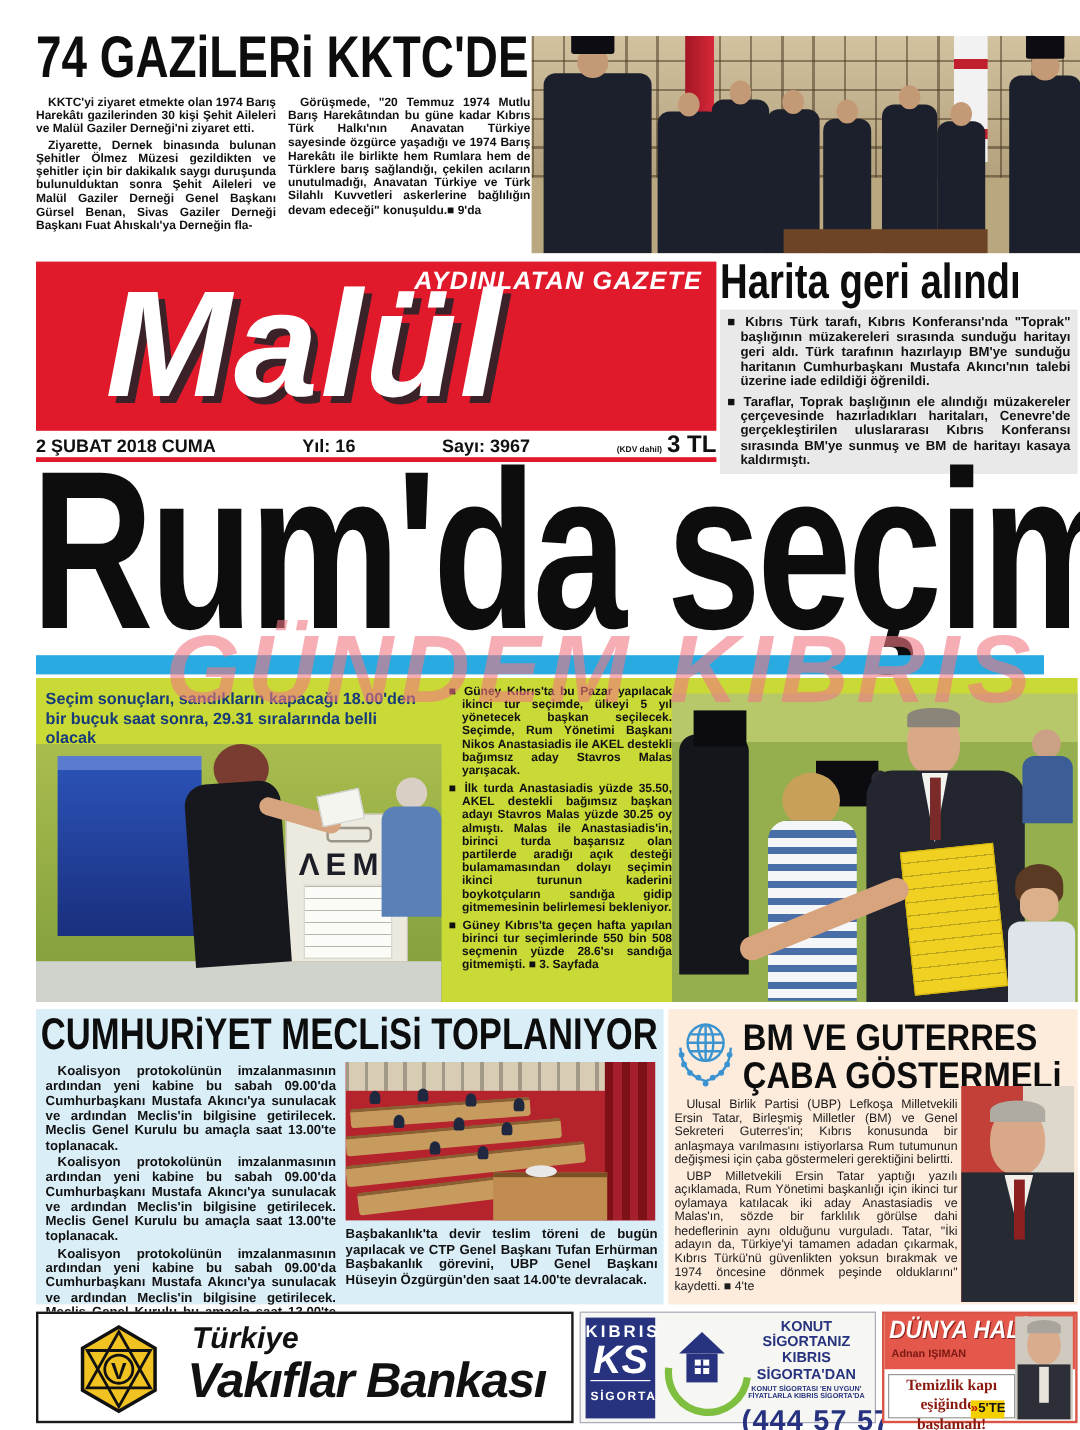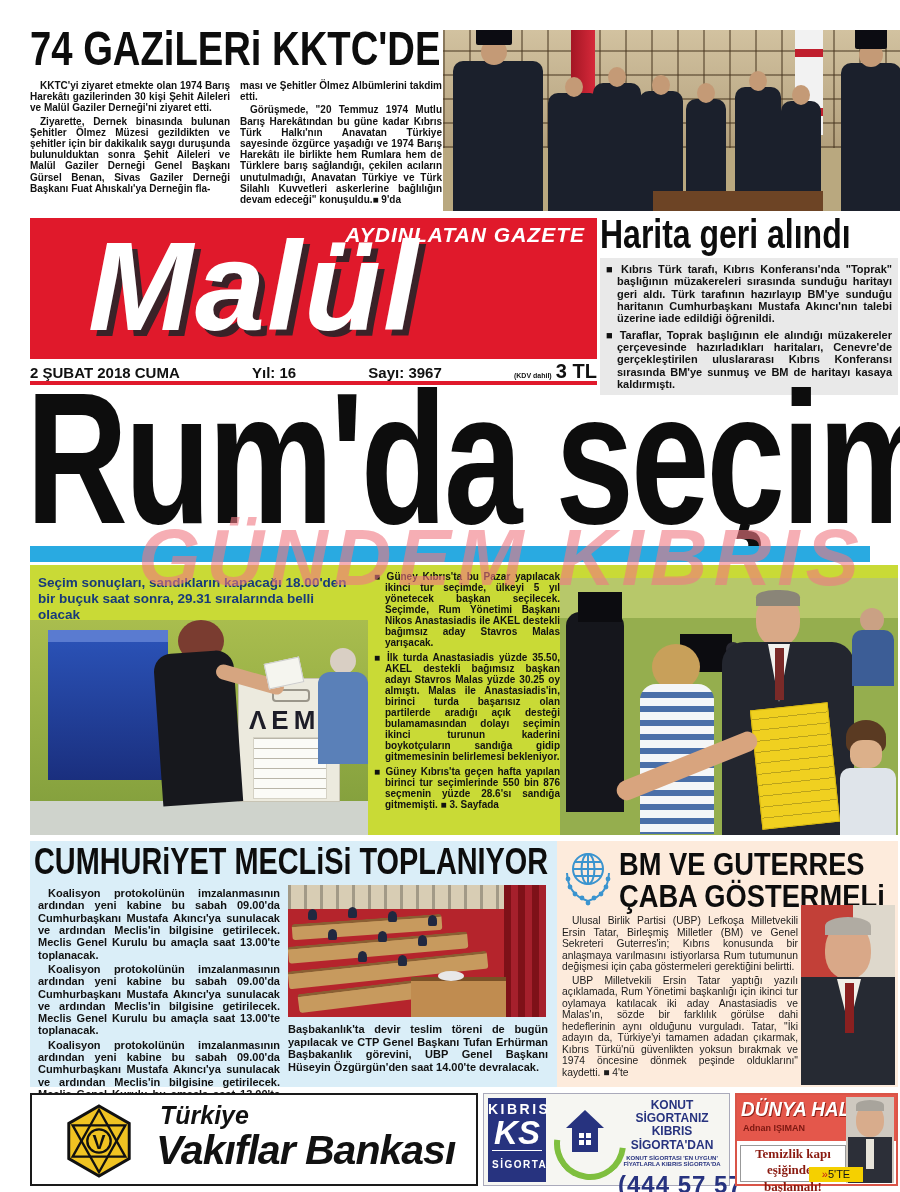--- a/index.html
+++ b/index.html
@@ -23,21 +23,20 @@
 <div class="page">
 
   <div class="abs" style="left:30px;top:24px;width:420px;">
     <span class="cond" style="font-size:49px;transform:scaleX(0.78);">74 GAZiLERi KKTC'DE</span>
   </div>
   <div class="abs bodytxt" style="left:30px;top:80px;width:200px;font-size:10px;line-height:1.12;">
     <p>KKTC'yi ziyaret etmekte olan 1974 Barış Harekâtı gazilerinden 30 kişi Şehit Aileleri ve Malül Gaziler Derneği'ni ziyaret etti.</p>
     <p>Ziyarette, Dernek binasında bulunan Şehitler Ölmez Müzesi gezildikten ve şehitler için bir dakikalık saygı duruşunda bulunulduktan sonra Şehit Aileleri ve Malül Gaziler Derneği Genel Başkanı Gürsel Benan, Sivas Gaziler Derneği Başkanı Fuat Ahıskalı'ya Derneğin fla-</p>
   </div>
   <div class="abs bodytxt" style="left:240px;top:80px;width:202px;font-size:10px;line-height:1.12;">
-    <p style="text-indent:0;">ması ve Şehitler Ölmez Albümlerini takdim etti.</p>
     <p>Görüşmede, "20 Temmuz 1974 Mutlu Barış Harekâtından bu güne kadar Kıbrıs Türk Halkı'nın Anavatan Türkiye sayesinde özgürce yaşadığı ve 1974 Barış Harekâtı ile birlikte hem Rumlara hem de Türklere barış sağlandığı, çekilen acıların unutulmadığı, Anavatan Türkiye ve Türk Silahlı Kuvvetleri askerlerine bağlılığın devam edeceği" konuşuldu.■ 9'da</p>
   </div>
 
   <div class="ph" style="left:443px;top:30px;width:457px;height:181px;background:#b9a87f;">
     <div class="abs" style="left:0;top:0;width:457px;height:118px;background:
       repeating-linear-gradient(90deg, rgba(70,52,30,.5) 0 2px, transparent 2px 26px),
       repeating-linear-gradient(0deg, rgba(70,52,30,.5) 0 2px, transparent 2px 24px),
       linear-gradient(#d2c2a0,#b3a07c);"></div>
     <div class="abs" style="left:128px;top:0;width:24px;height:118px;background:linear-gradient(90deg,#a31624,#d6293a);"></div>
     <div class="abs" style="left:352px;top:0;width:28px;height:105px;background:linear-gradient(180deg,#f2f2f2 0 18%,#c01f2e 18% 26%,#f2f2f2 26% 74%,#c01f2e 74% 82%,#f2f2f2 82%);"></div>
@@ -107,21 +106,21 @@
       <div class="abs" style="left:128px;top:32px;width:80px;height:152px;background:#17181d;border-radius:18px 18px 0 0;transform:rotate(-4deg);"></div>
       <div class="abs" style="left:185px;top:52px;width:70px;height:15px;background:#d6a580;border-radius:8px;transform:rotate(16deg);"></div>
       <div class="abs" style="left:236px;top:40px;width:34px;height:24px;background:#f5f5ef;border:1px solid #ccc;transform:rotate(-12deg);"></div>
       <div class="abs" style="left:300px;top:28px;width:26px;height:26px;background:#d9cfc4;border-radius:50%;"></div>
       <div class="abs" style="left:288px;top:52px;width:50px;height:92px;background:#5a80b8;border-radius:12px 12px 0 0;"></div>
     </div>
 
     <div class="abs" style="left:344px;top:6px;width:186px;font-size:10px;line-height:1.1;">
       <p class="hang">■ Güney Kıbrıs'ta bu Pazar yapılacak ikinci tur seçimde, ülkeyi 5 yıl yönetecek başkan seçilecek. Seçimde, Rum Yönetimi Başkanı Nikos Anastasiadis ile AKEL destekli bağımsız aday Stavros Malas yarışacak.</p>
       <p class="hang">■ İlk turda Anastasiadis yüzde 35.50, AKEL destekli bağımsız başkan adayı Stavros Malas yüzde 30.25 oy almıştı. Malas ile Anastasiadis'in, birinci turda başarısız olan partilerde aradığı açık desteği bulamamasından dolayı seçimin ikinci turunun kaderini boykotçuların sandığa gidip gitmemesinin belirlemesi bekleniyor.</p>
-      <p class="hang">■ Güney Kıbrıs'ta geçen hafta yapılan birinci tur seçimlerinde 550 bin 876 seçmenin yüzde 28.6'sı sandığa gitmemişti. ■ 3. Sayfada</p>
+      <p class="hang">■ Güney Kıbrıs'ta geçen hafta yapılan birinci tur seçimlerinde 550 bin 508 seçmenin yüzde 28.6'sı sandığa gitmemişti. ■ 3. Sayfada</p>
     </div>
 
     <div class="ph" style="left:530px;top:13px;width:338px;height:257px;background:linear-gradient(#b7c86a 0 40px,#95ae4e 40px);">
       <div class="abs" style="left:6px;top:34px;width:58px;height:200px;background:#15161c;border-radius:14px 14px 0 0;"></div>
       <div class="abs" style="left:18px;top:14px;width:44px;height:30px;background:#0c0c10;"></div>
       <div class="abs" style="left:120px;top:56px;width:52px;height:38px;background:#0c0c10;"></div>
       <div class="abs" style="left:166px;top:64px;width:14px;height:14px;background:#2a2a34;border-radius:50%;"></div>
       <div class="abs" style="left:92px;top:66px;width:48px;height:46px;background:#c8a05a;border-radius:50%;"></div>
       <div class="abs" style="left:80px;top:106px;width:74px;height:150px;border-radius:16px 16px 0 0;background:repeating-linear-gradient(180deg,#f4f6f8 0 8px,#4a6fa8 8px 14px);"></div>
       <div class="abs" style="left:196px;top:16px;width:44px;height:52px;background:#d9a987;border-radius:45%;"></div>
@@ -133,21 +132,21 @@
            background-image:repeating-linear-gradient(0deg,transparent 0 10px,rgba(90,80,20,.35) 10px 11px);"></div>
       <div class="abs" style="left:52px;top:178px;width:150px;height:20px;background:#d8a47e;border-radius:10px;transform:rotate(-22deg);"></div>
       <div class="abs" style="left:286px;top:142px;width:40px;height:34px;background:#5a3a22;border-radius:50% 50% 30% 30%;"></div>
       <div class="abs" style="left:290px;top:162px;width:32px;height:28px;background:#dcb08a;border-radius:40%;"></div>
       <div class="abs" style="left:280px;top:190px;width:56px;height:70px;background:#dfe4ea;border-radius:10px 10px 0 0;"></div>
       <div class="abs" style="left:300px;top:30px;width:24px;height:24px;background:#caa184;border-radius:50%;"></div>
       <div class="abs" style="left:292px;top:52px;width:42px;height:56px;background:#3c5d96;border-radius:10px 10px 0 0;"></div>
     </div>
   </div>
 
-  <div class="abs" style="left:30px;top:841px;width:523px;height:246px;background:#daeef8;padding-left:41px;">
+  <div class="abs" style="left:30px;top:841px;width:523px;height:246px;background:#daeef8;">
     <div class="abs" style="left:4px;top:2px;">
       <span class="cond" style="font-size:37px;transform:scaleX(0.78);">CUMHURiYET MECLiSi TOPLANIYOR</span>
     </div>
     <div class="abs bodytxt" style="left:8px;top:46px;width:242px;font-size:11px;line-height:1.12;">
       <p>Koalisyon protokolünün imzalanmasının ardından yeni kabine bu sabah 09.00'da Cumhurbaşkanı Mustafa Akıncı'ya sunulacak ve ardından Meclis'in bilgisine getirilecek. Meclis Genel Kurulu bu amaçla saat 13.00'te toplanacak.</p>
       <p>Koalisyon protokolünün imzalanmasının ardından yeni kabine bu sabah 09.00'da Cumhurbaşkanı Mustafa Akıncı'ya sunulacak ve ardından Meclis'in bilgisine getirilecek. Meclis Genel Kurulu bu amaçla saat 13.00'te toplanacak.</p>
       <p>Koalisyon protokolünün imzalanmasının ardından yeni kabine bu sabah 09.00'da Cumhurbaşkanı Mustafa Akıncı'ya sunulacak ve ardından Meclis'in bilgisine getirilecek. Meclis Genel Kurulu bu amaçla saat 13.00'te toplanacak.</p>
     </div>
 
     <div class="ph" style="left:258px;top:44px;width:258px;height:132px;background:#b5242c;">
@@ -263,18 +262,18 @@
     <div class="ph" style="right:2px;top:2px;width:48px;height:86px;background:#cfc9c0;">
       <div class="abs" style="left:10px;top:6px;width:28px;height:34px;background:#d8ac8c;border-radius:50% 50% 45% 45%;"></div>
       <div class="abs" style="left:10px;top:3px;width:28px;height:11px;background:#a8a49c;border-radius:50% 50% 0 0;"></div>
       <div class="abs" style="left:2px;top:40px;width:44px;height:46px;background:#2c2f38;"></div>
       <div class="abs" style="left:20px;top:42px;width:8px;height:30px;background:#e8e4da;"></div>
     </div>
     <div class="abs" style="left:3px;top:50px;width:106px;height:37px;background:#fff;border:1px solid #999;box-sizing:border-box;text-align:center;font-family:'Liberation Serif',serif;font-weight:700;color:#8a1a10;font-size:13px;line-height:1.25;">
       <div>Temizlik kapı</div>
       <div>eşiğinden başlamalı!</div>
     </div>
-    <div class="abs" style="left:72px;top:72px;width:54px;height:15px;background:#f5d000;text-align:center;font-size:11px;font-weight:400;line-height:15px;z-index:2;">
+    <div class="abs" style="left:72px;top:72px;width:28px;height:15px;background:#f5d000;text-align:center;font-size:11px;font-weight:700;line-height:15px;z-index:2;">
       <span style="color:#c01818;">»</span><span style="color:#151515;">5'TE</span>
     </div>
   </div>
 
 </div>
 
 </body></html>

